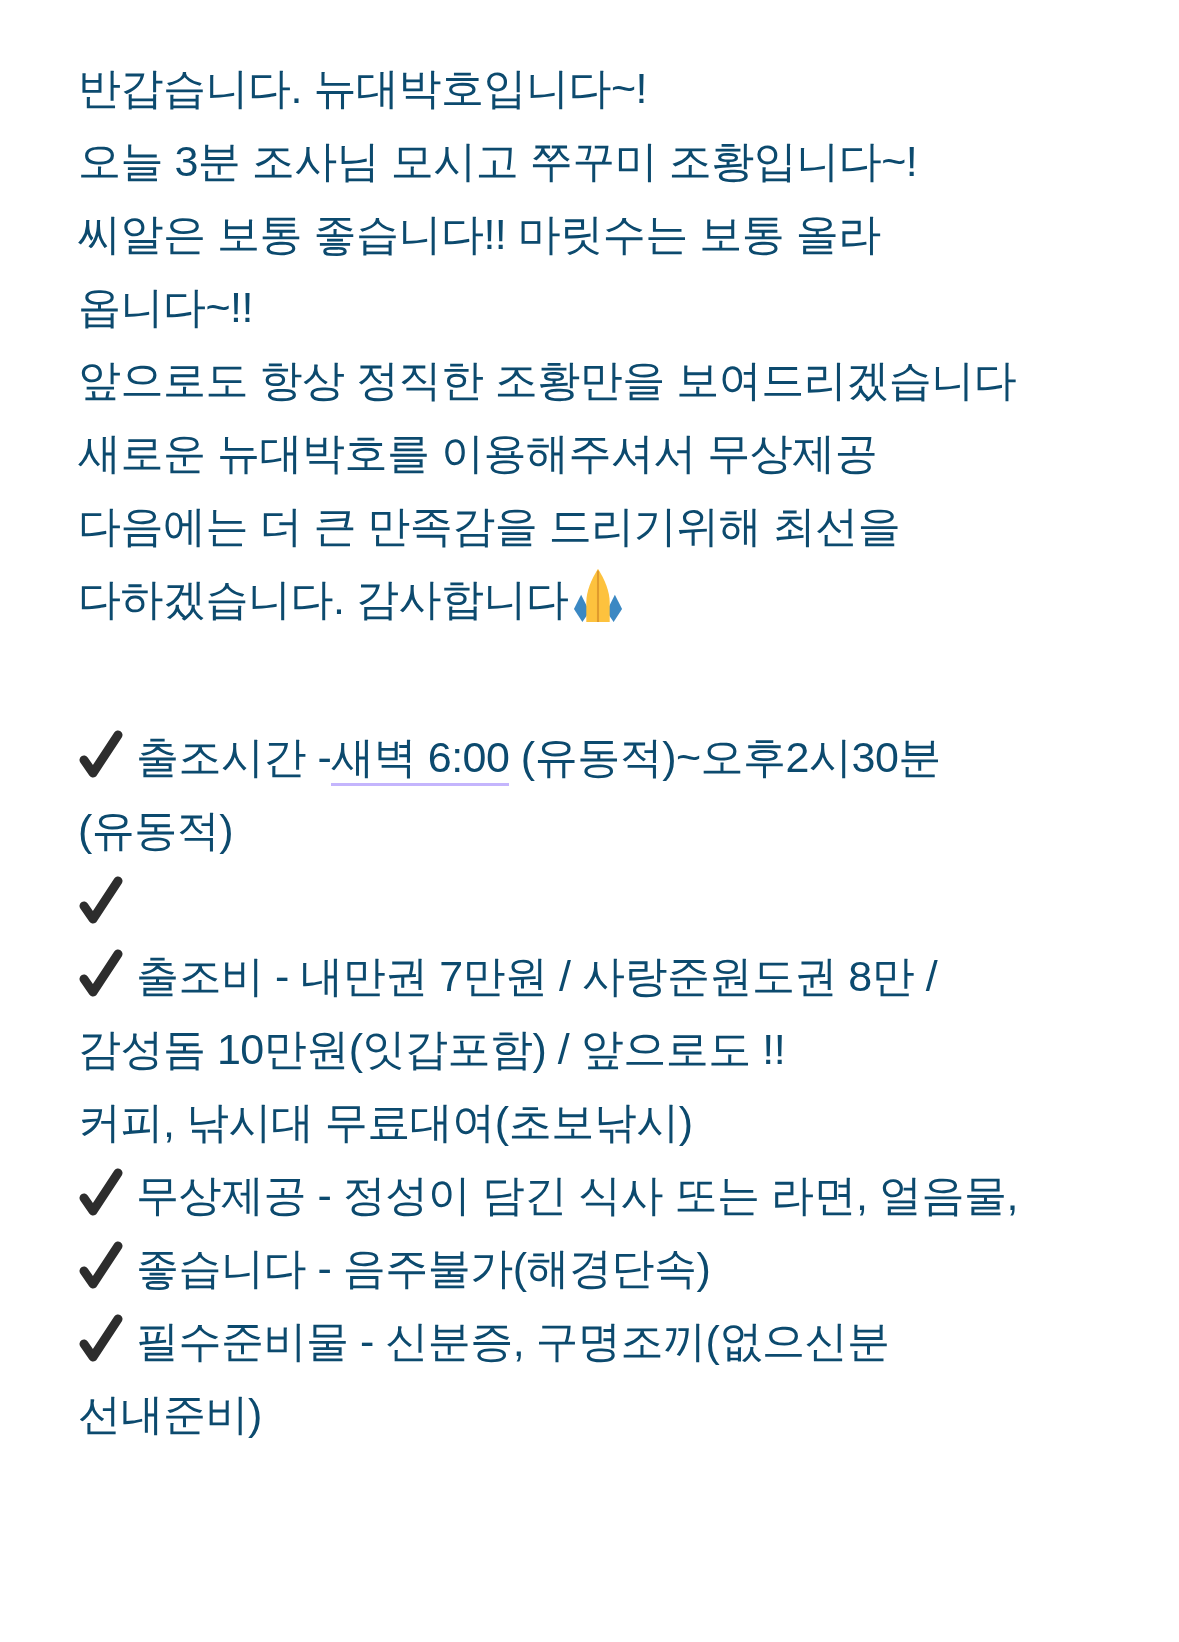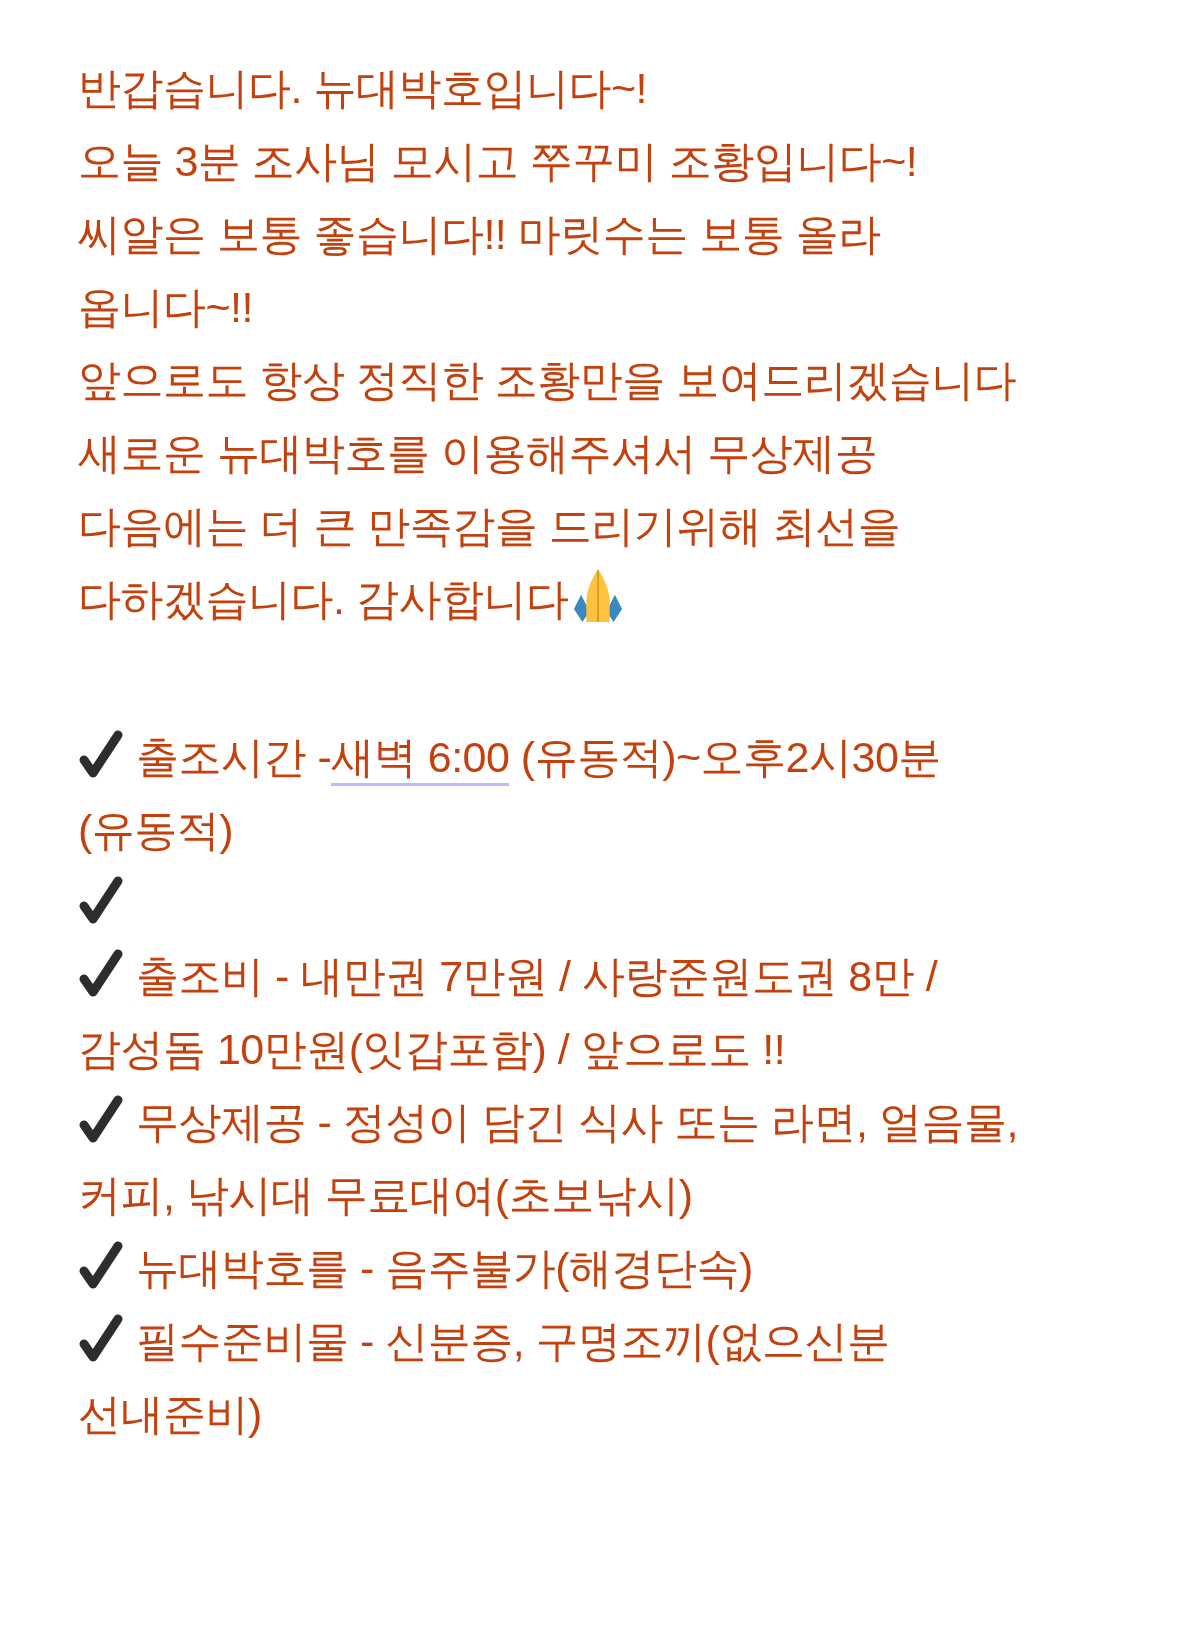--- a/index.html
+++ b/index.html
@@ -11,21 +11,21 @@
     overflow: hidden;
   }
   .content {
     box-sizing: border-box;
     width: 1123px;
     padding: 52px 46px 0 78px;
     font-family: "Liberation Sans", sans-serif;
     font-size: 43px;
     line-height: 73px;
     font-weight: 400;
-    color: #c2410c;
+    color: #0c4a6e;
     letter-spacing: -0.5px;
   }
   .ln { margin: 0; white-space: nowrap; }
   .checklist { margin-top: 85px; }
   .check {
     display: inline-block;
     margin-right: 12px;
   }
   .check svg { vertical-align: -8px; }
   .emoji { display: inline-block; margin-left: 4px; }
@@ -67,28 +67,28 @@
 
     <div class="ln"><span class="check"><svg width="46" height="50" viewBox="0 0 46 50">
             <path d="M6 30 L15 43 L40 5" fill="none" stroke="#2d2d2d" stroke-width="9" stroke-linecap="round" stroke-linejoin="round"></path>
           </svg></span></div>
 
     <div class="ln"><span class="check"><svg width="46" height="50" viewBox="0 0 46 50">
             <path d="M6 30 L15 43 L40 5" fill="none" stroke="#2d2d2d" stroke-width="9" stroke-linecap="round" stroke-linejoin="round"></path>
           </svg></span><span>출조비 - 내만권 7만원 / 사랑준원도권 8만 /</span></div>
     <div class="ln"><span>감성돔 10만원(잇갑포함) / 앞으로도 !!</span></div>
 
+    <div class="ln"><span>커피, 낚시대 무료대여(초보낚시)</span></div>
     <div class="ln"><span class="check"><svg width="46" height="50" viewBox="0 0 46 50">
             <path d="M6 30 L15 43 L40 5" fill="none" stroke="#2d2d2d" stroke-width="9" stroke-linecap="round" stroke-linejoin="round"></path>
           </svg></span><span>무상제공 - 정성이 담긴 식사 또는 라면, 얼음물,</span></div>
-    <div class="ln"><span>커피, 낚시대 무료대여(초보낚시)</span></div>
 
     <div class="ln"><span class="check"><svg width="46" height="50" viewBox="0 0 46 50">
             <path d="M6 30 L15 43 L40 5" fill="none" stroke="#2d2d2d" stroke-width="9" stroke-linecap="round" stroke-linejoin="round"></path>
-          </svg></span><span>뉴대박호를 - 음주불가(해경단속)</span></div>
+          </svg></span><span>좋습니다 - 음주불가(해경단속)</span></div>
 
     <div class="ln"><span class="check"><svg width="46" height="50" viewBox="0 0 46 50">
             <path d="M6 30 L15 43 L40 5" fill="none" stroke="#2d2d2d" stroke-width="9" stroke-linecap="round" stroke-linejoin="round"></path>
           </svg></span><span>필수준비물 - 신분증, 구명조끼(없으신분</span></div>
     <div class="ln"><span>선내준비)</span></div>
 
   </div>
 </div>
 
 </body></html>

